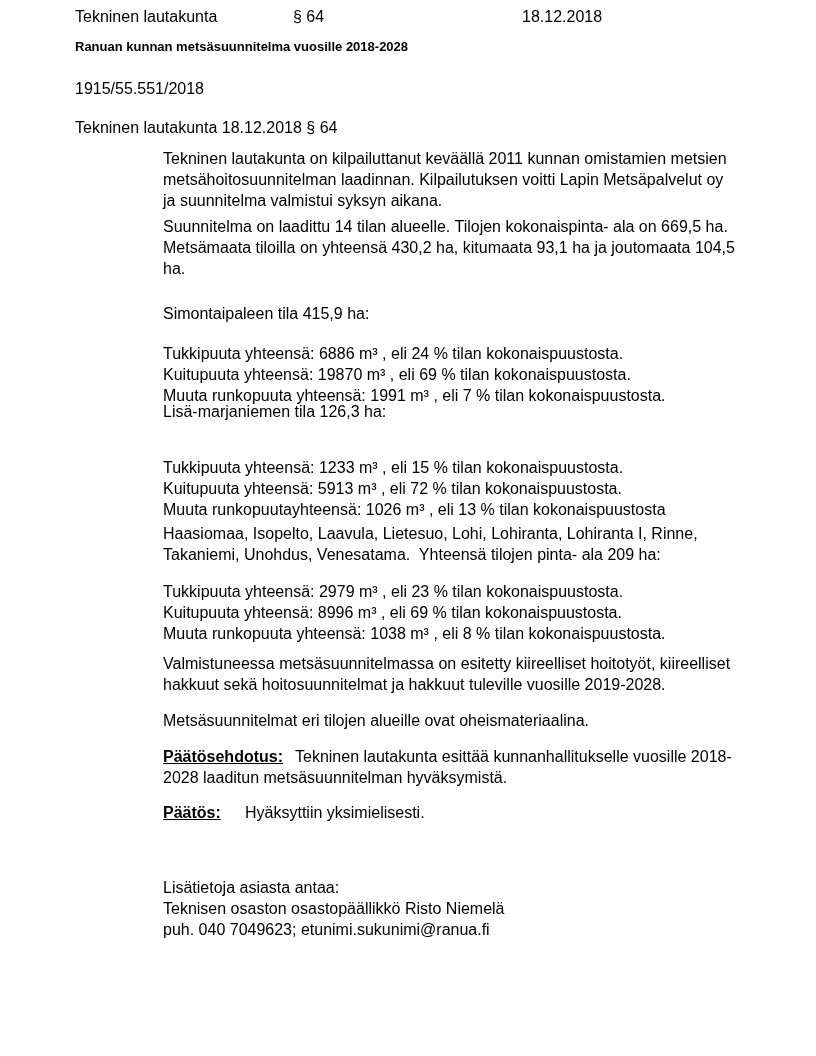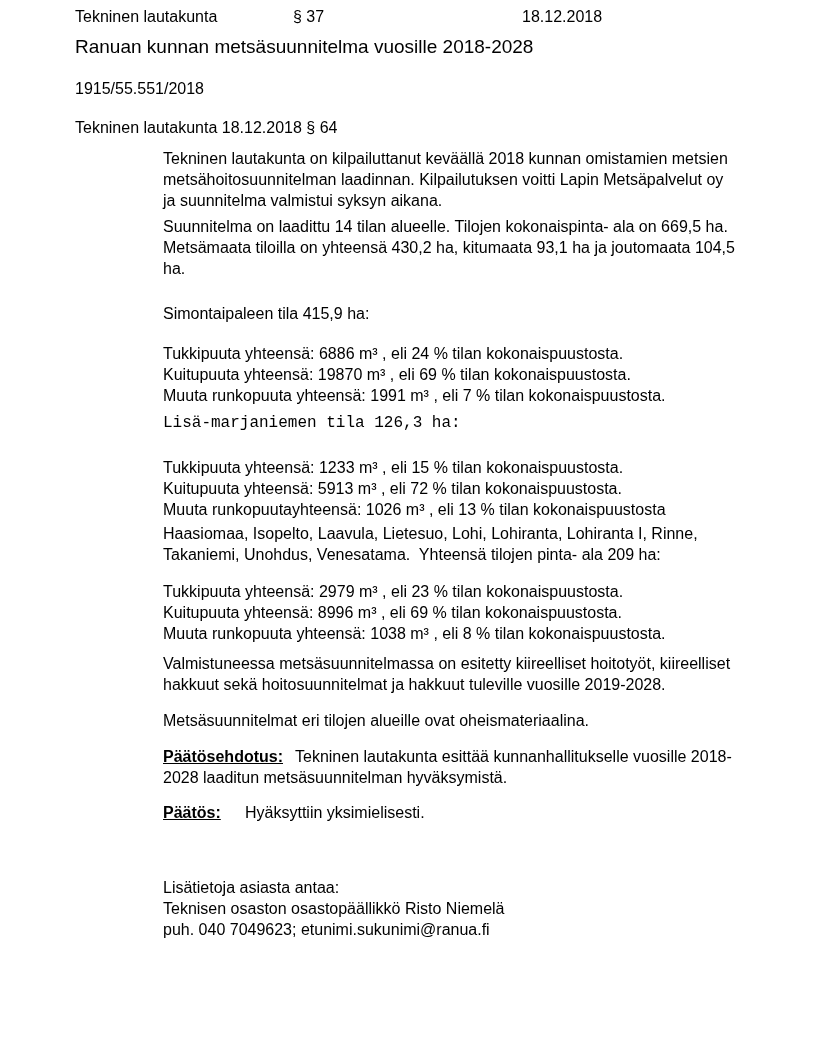--- a/index.html
+++ b/index.html
@@ -14,22 +14,22 @@
     background: #ffffff;
     font-family: "Liberation Sans", "DejaVu Sans", sans-serif;
     font-size: 16px;
     line-height: 21px;
     color: #000000;
     overflow: hidden;
   }
   .abs { position: absolute; }
   .ml { white-space: pre-line; }        
   .doc-title {
-    font-weight: normal;
-    font-size: 19px;
+    font-weight: bold;
+    font-size: 13px;
     line-height: 22px;
   }
   .body-block {
     left: 163px;
     width: 592px;
   }
   .label-underline {
     font-weight: bold;
     text-decoration: underline;
     margin-right: 12px;
@@ -41,43 +41,43 @@
     text-decoration: underline;
   }
   p { margin: 0; }
 </style>
 </head>
 <body>
 
 <div class="page">
 
   <div class="abs" style="top:6px; left:75px;">Tekninen lautakunta</div>
-  <div class="abs" style="top:6px; left:293px;">§ 37</div>
+  <div class="abs" style="top:6px; left:293px;">§ 64</div>
   <div class="abs" style="top:6px; left:522px;">18.12.2018</div>
 
   <div class="abs doc-title" style="top:36px; left:75px; width:660px;">Ranuan kunnan metsäsuunnitelma vuosille 2018-2028</div>
 
   <div class="abs" style="top:78px; left:75px;">1915/55.551/2018</div>
 
   <div class="abs" style="top:117px; left:75px;">Tekninen lautakunta 18.12.2018 § 64</div>
 
-  <div class="abs body-block ml" style="top:148px;">Tekninen lautakunta on kilpailuttanut keväällä 2018 kunnan omistamien metsien
+  <div class="abs body-block ml" style="top:148px;">Tekninen lautakunta on kilpailuttanut keväällä 2011 kunnan omistamien metsien
 metsähoitosuunnitelman laadinnan. Kilpailutuksen voitti Lapin Metsäpalvelut oy
 ja suunnitelma valmistui syksyn aikana.</div>
 
   <div class="abs body-block ml" style="top:216px;">Suunnitelma on laadittu 14 tilan alueelle. Tilojen kokonaispinta- ala on 669,5 ha.
 Metsämaata tiloilla on yhteensä 430,2 ha, kitumaata 93,1 ha ja joutomaata 104,5
 ha.</div>
 
   <div class="abs body-block" style="top:303px;">Simontaipaleen tila 415,9 ha:</div>
   <div class="abs body-block ml" style="top:343px;">Tukkipuuta yhteensä: 6886 m³ , eli 24 % tilan kokonaispuustosta.
 Kuitupuuta yhteensä: 19870 m³ , eli 69 % tilan kokonaispuustosta.
 Muuta runkopuuta yhteensä: 1991 m³ , eli 7 % tilan kokonaispuustosta.</div>
 
-  <div class="abs body-block" style="top:413px;font-family:Liberation Mono, monospace;">Lisä-marjaniemen tila 126,3 ha:</div>
+  <div class="abs body-block" style="top:401px;">Lisä-marjaniemen tila 126,3 ha:</div>
   <div class="abs body-block ml" style="top:457px;">Tukkipuuta yhteensä: 1233 m³ , eli 15 % tilan kokonaispuustosta.
 Kuitupuuta yhteensä: 5913 m³ , eli 72 % tilan kokonaispuustosta.
 Muuta runkopuutayhteensä: 1026 m³ , eli 13 % tilan kokonaispuustosta</div>
 
   <div class="abs body-block ml" style="top:523px;">Haasiomaa, Isopelto, Laavula, Lietesuo, Lohi, Lohiranta, Lohiranta I, Rinne,
 Takaniemi, Unohdus, Venesatama.&nbsp; Yhteensä tilojen pinta- ala 209 ha:</div>
   <div class="abs body-block ml" style="top:581px;">Tukkipuuta yhteensä: 2979 m³ , eli 23 % tilan kokonaispuustosta.
 Kuitupuuta yhteensä: 8996 m³ , eli 69 % tilan kokonaispuustosta.
 Muuta runkopuuta yhteensä: 1038 m³ , eli 8 % tilan kokonaispuustosta.</div>
 

